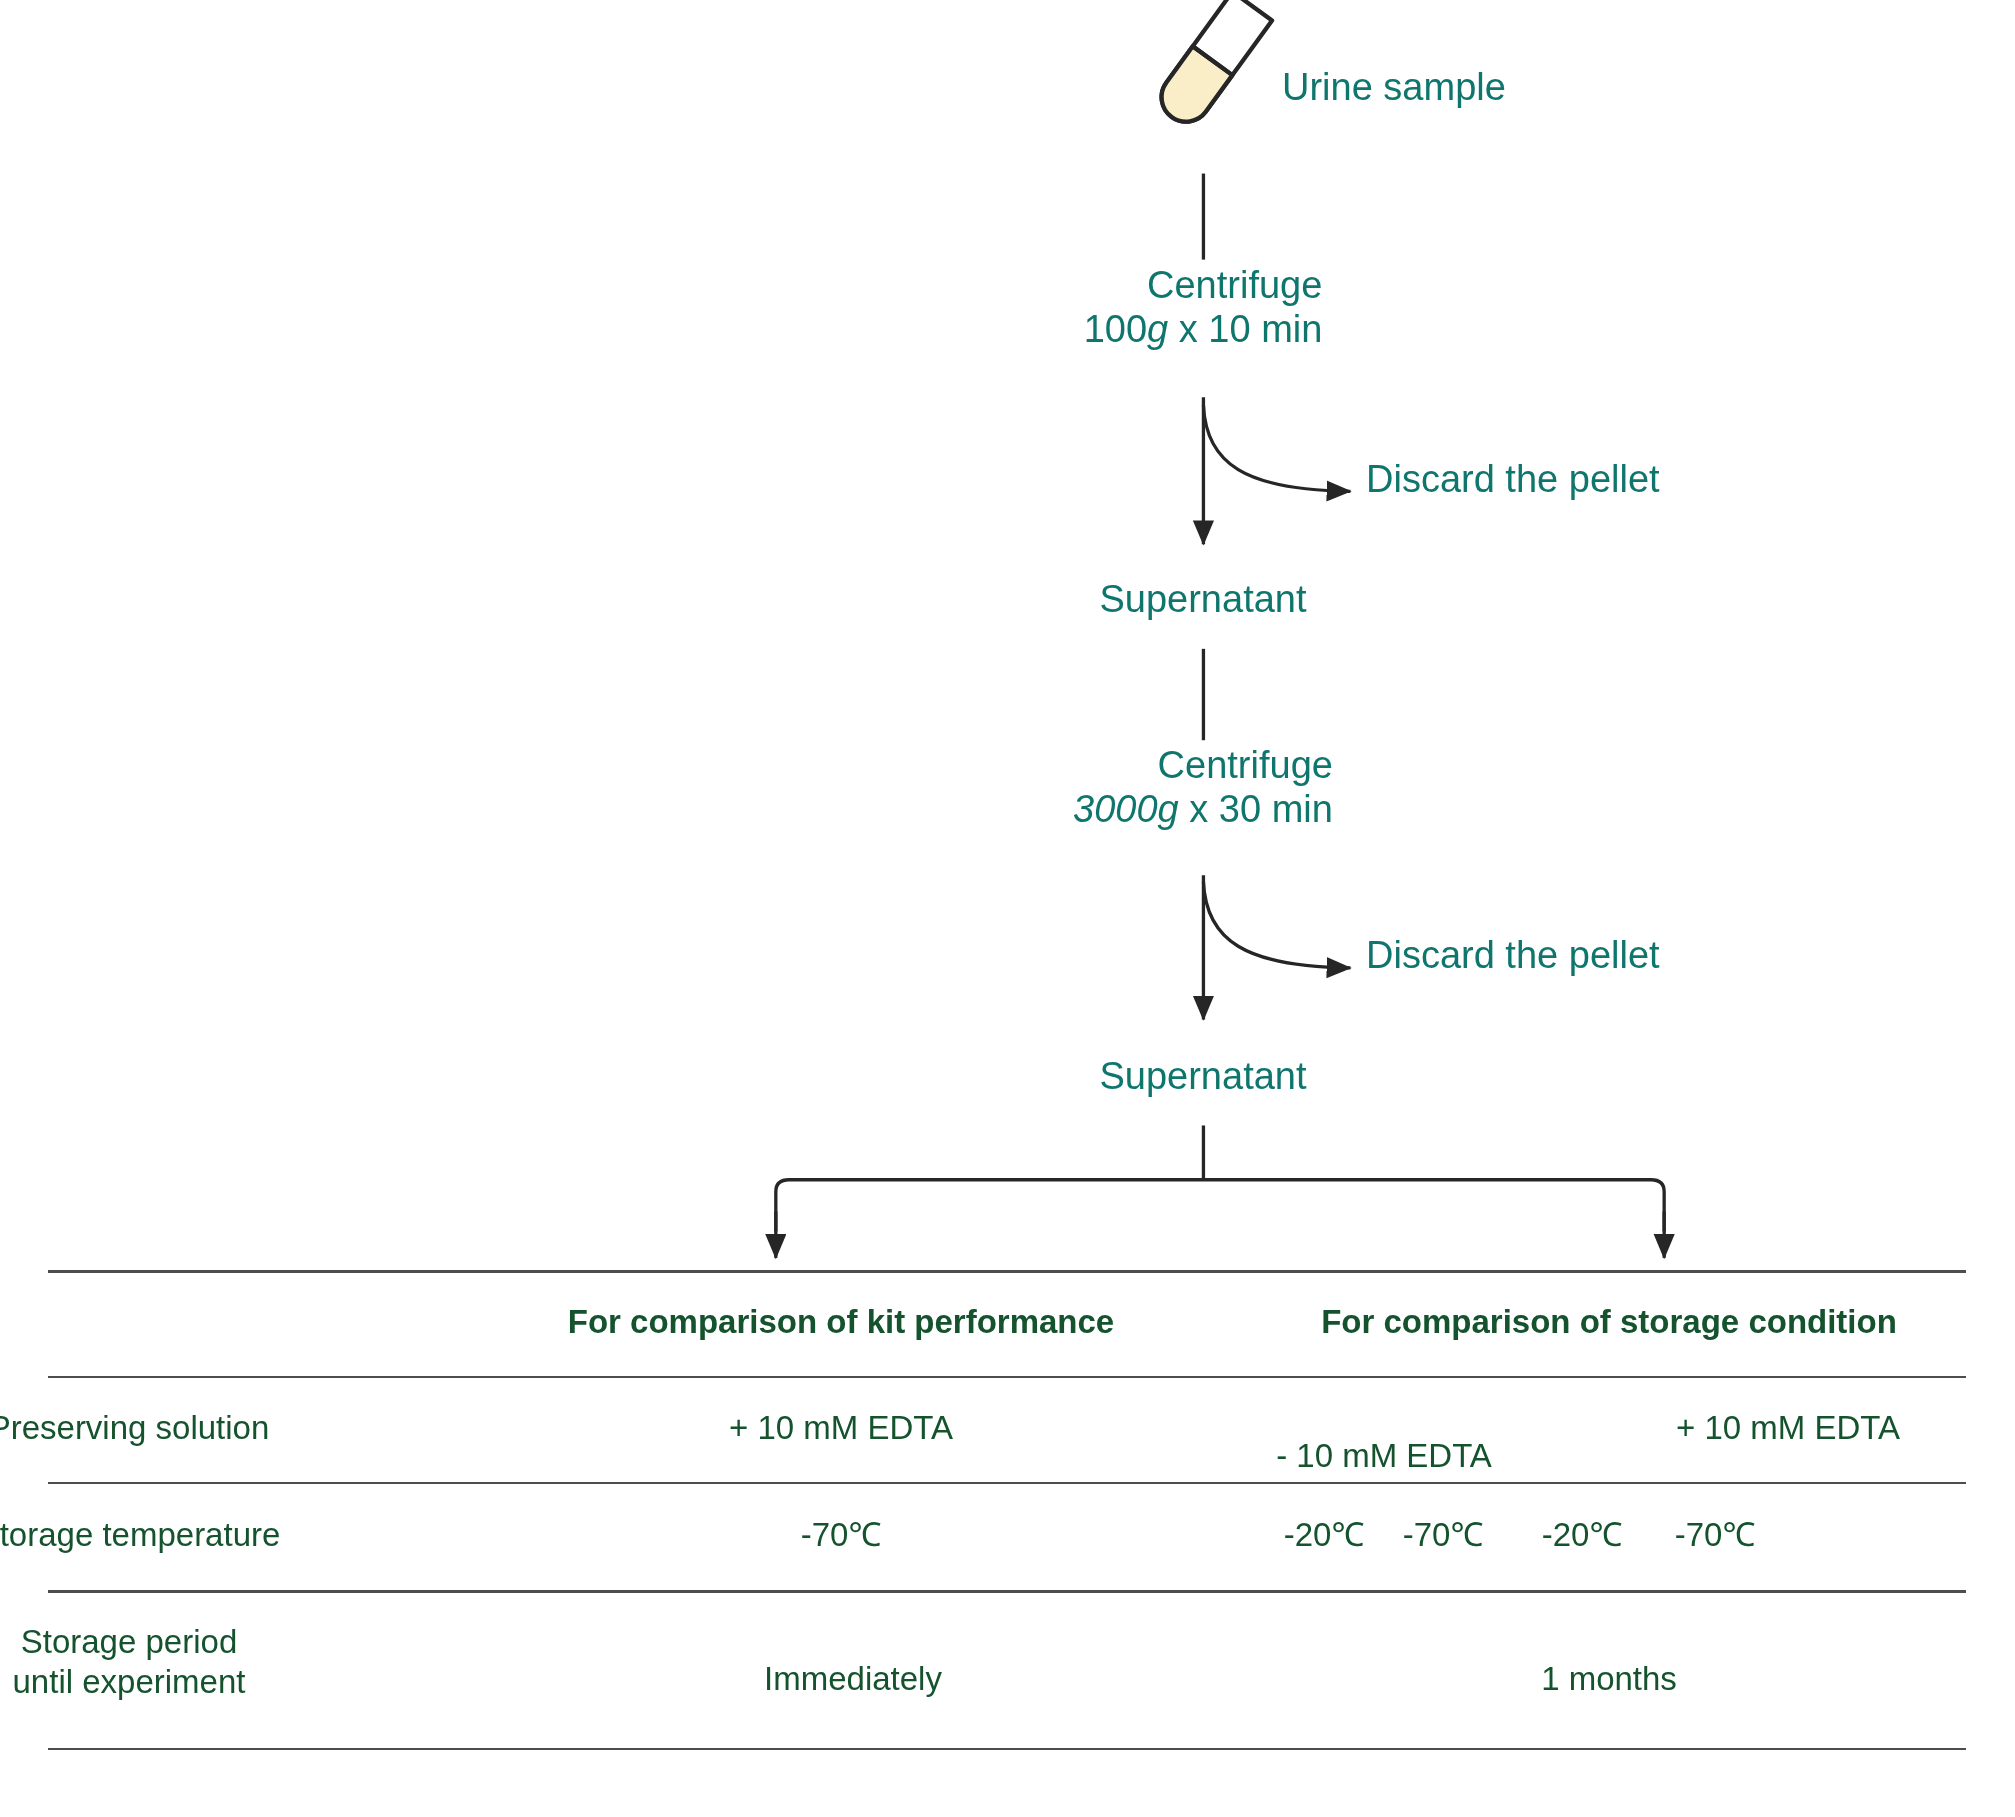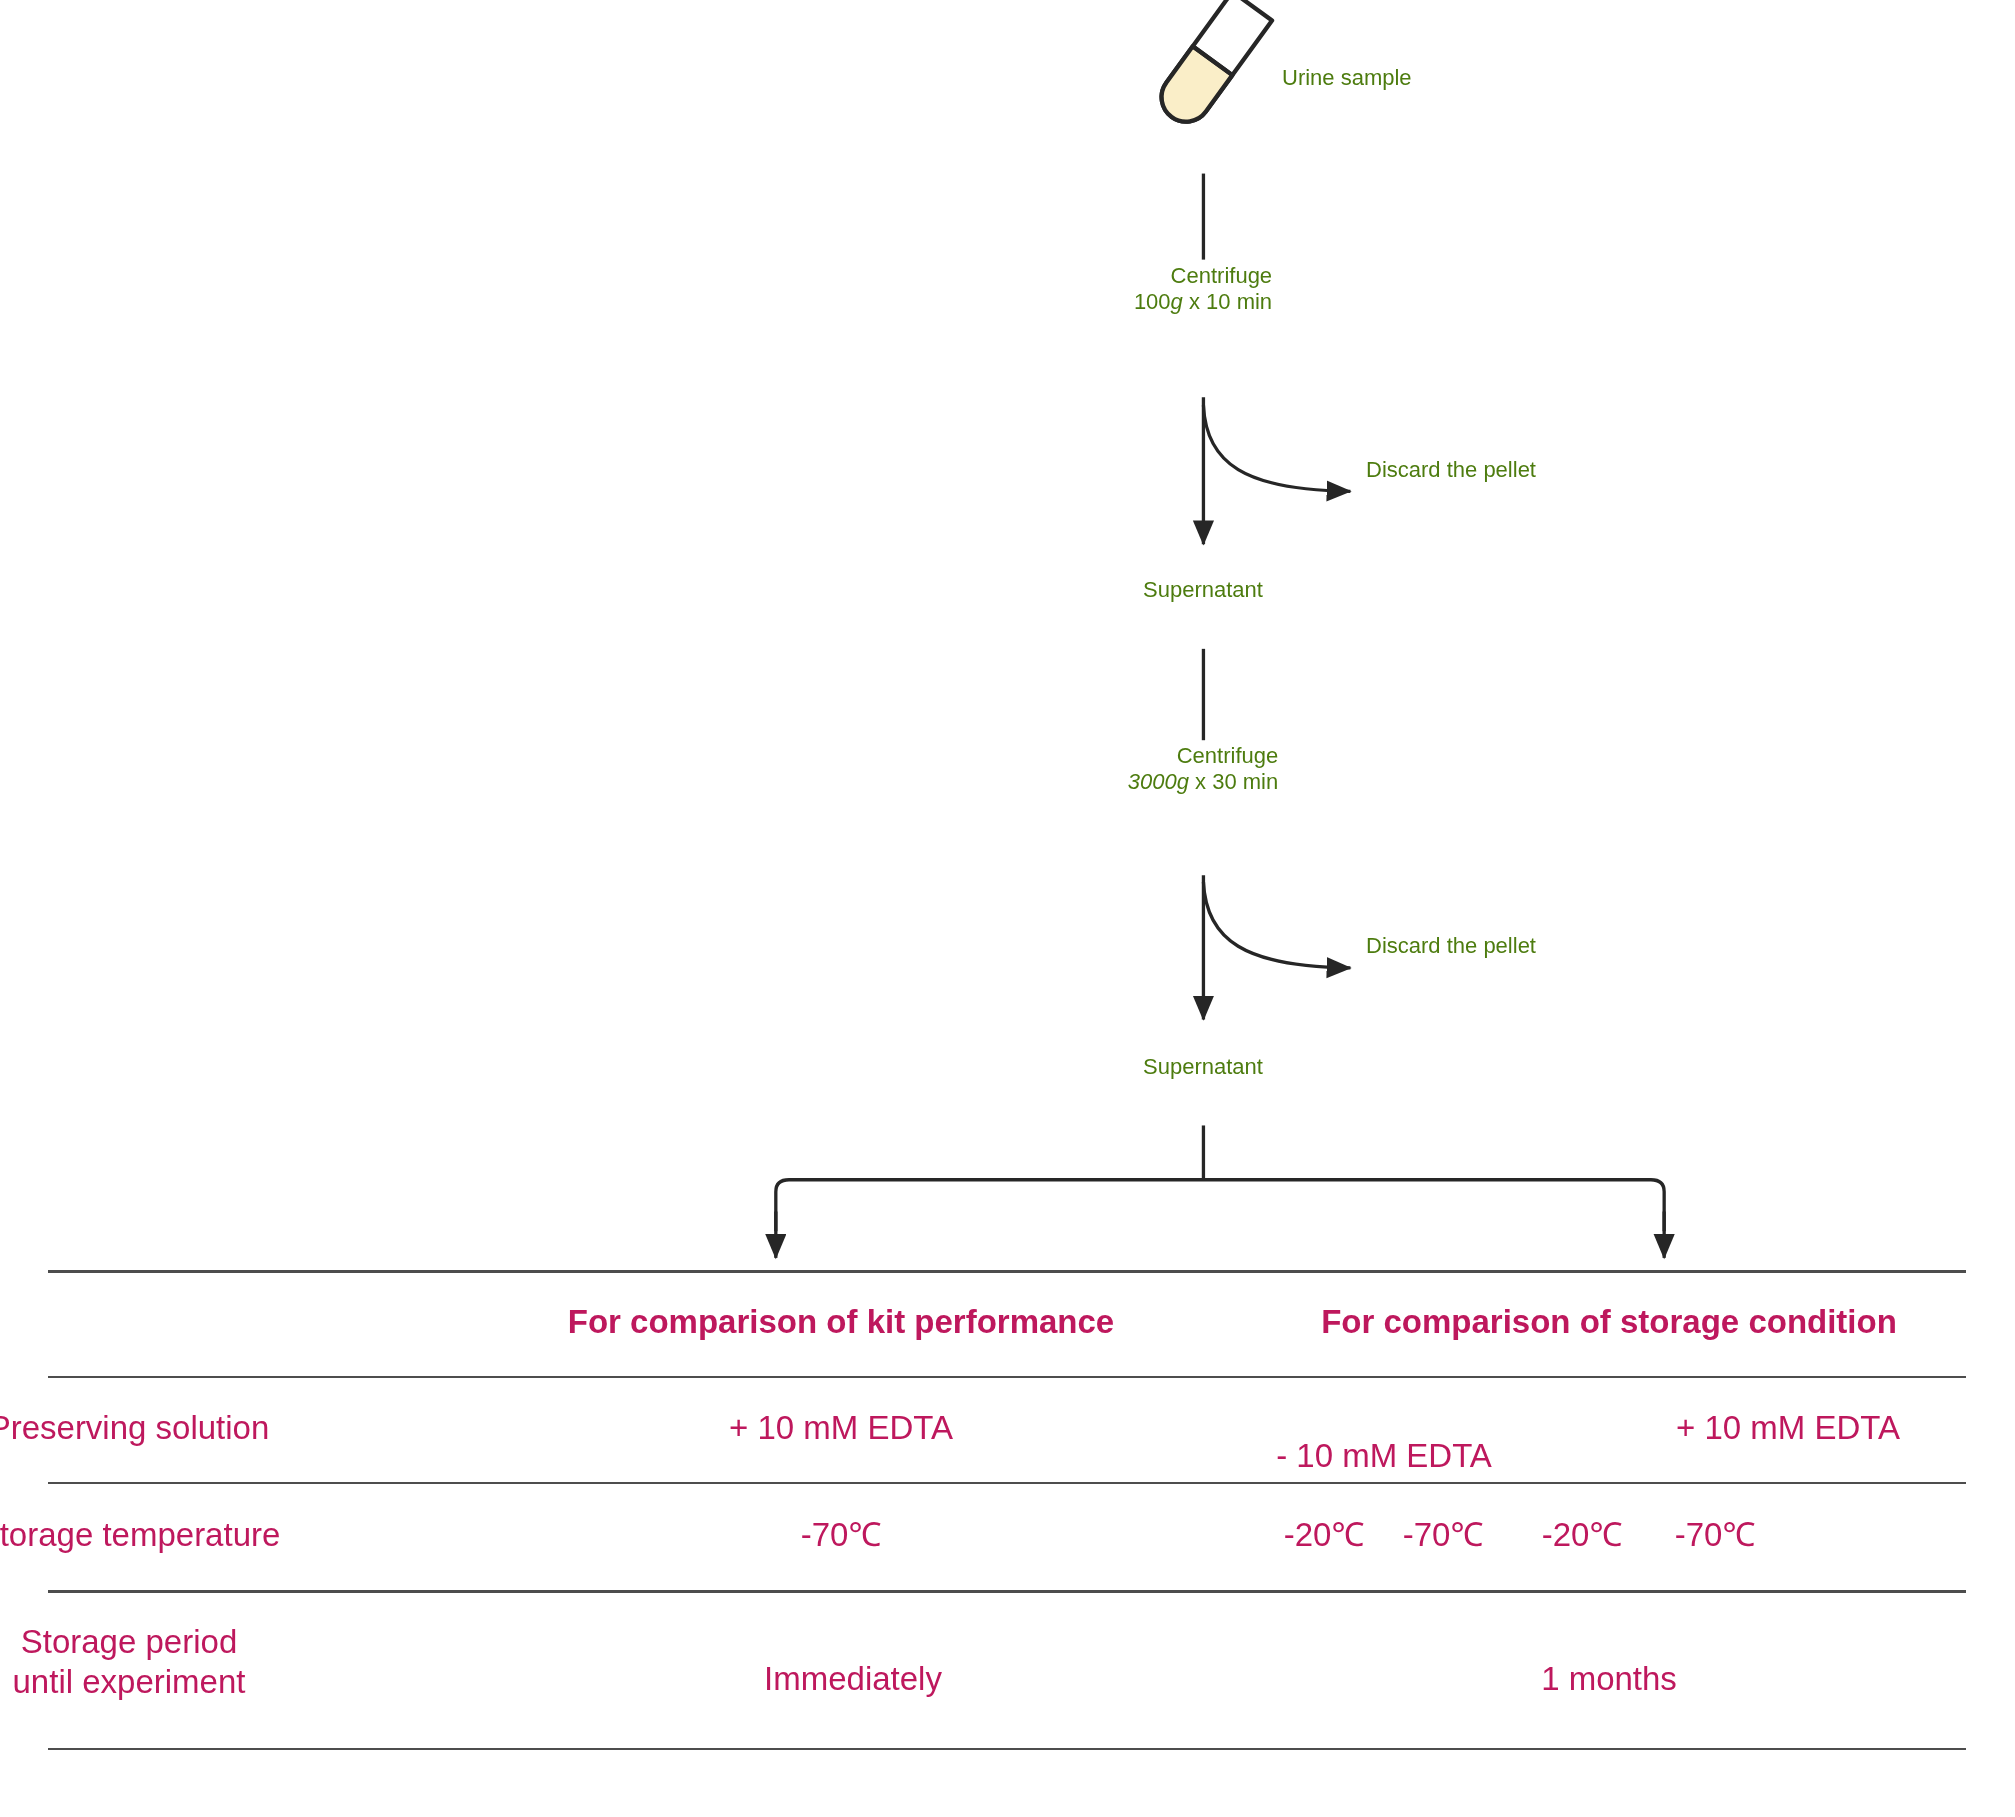--- a/index.html
+++ b/index.html
@@ -22,23 +22,23 @@
     position: absolute;
     left: 0;
     top: 0;
     width: 2015px;
     height: 1818px;
     pointer-events: none;
   }
 
   .flow-label {
     position: absolute;
-    font-size: 22px;
+    font-size: 38px;
     line-height: 1.17;
-    color: #4d7c0f;
+    color: #0f766e;
     white-space: nowrap;
   }
   .flow-label.center {
     text-align: right;
     transform: translateX(-50%);
   }
   .flow-label.left {
     text-align: left;
   }
   .flow-label .ital {
@@ -58,21 +58,21 @@
     width: 1918px;
     background: #4d4d4d;
   }
   .rule.thin { height: 2px; }
   .rule.med  { height: 2.6px; }
 
   .cell {
     position: absolute;
     font-size: 33px;
     line-height: 1.22;
-    color: #be185d;
+    color: #14532d;
     white-space: nowrap;
     transform: translateX(-50%);
     text-align: center;
   }
   .cell.bold { font-weight: bold; }
   .cell.twoline { white-space: normal; }
 </style>
 </head>
 <body>
 

